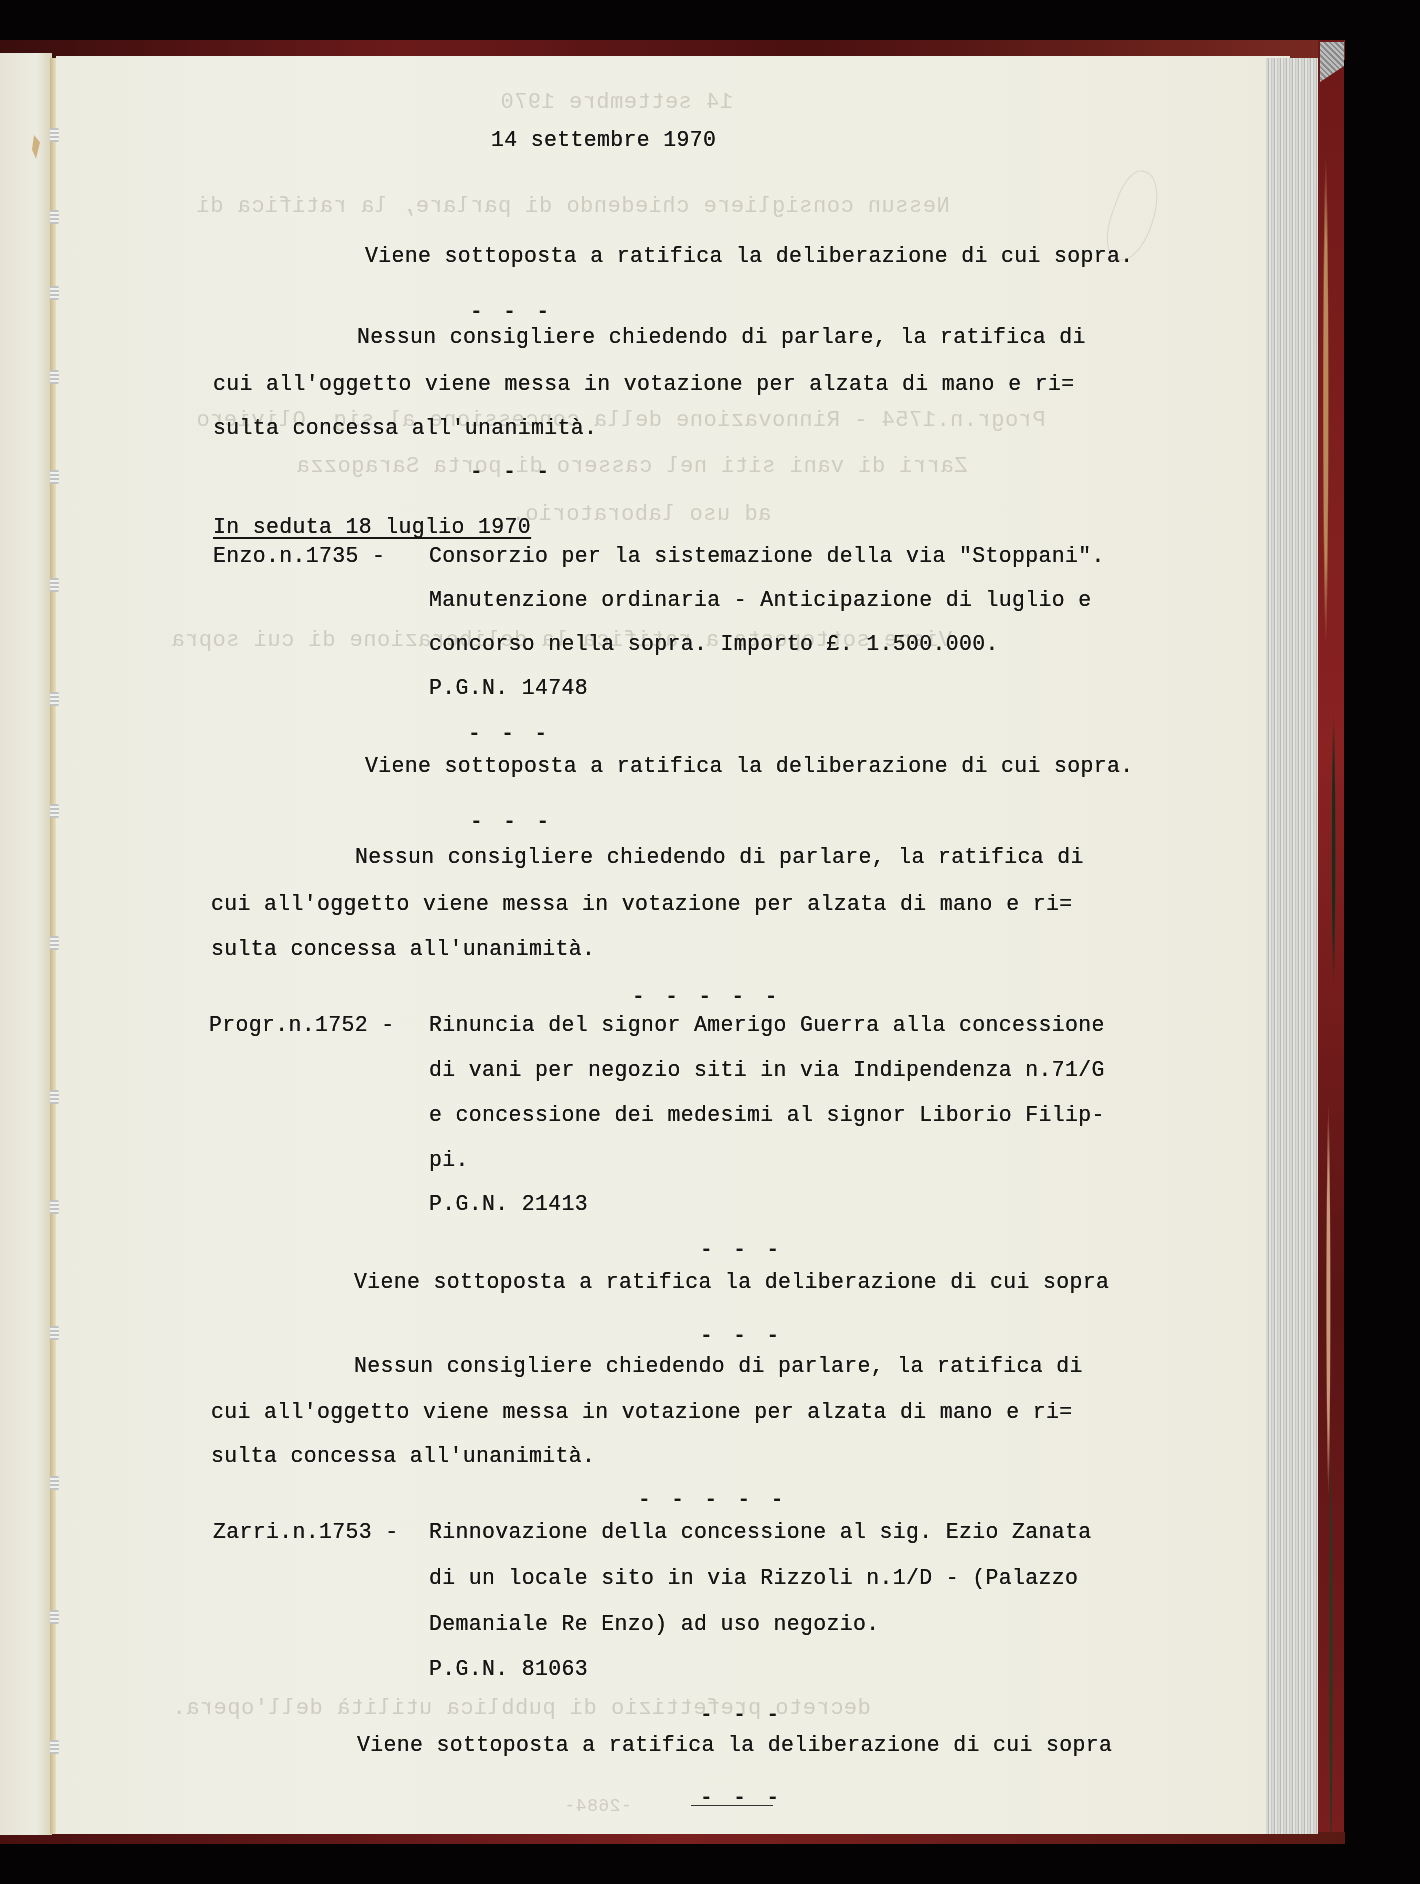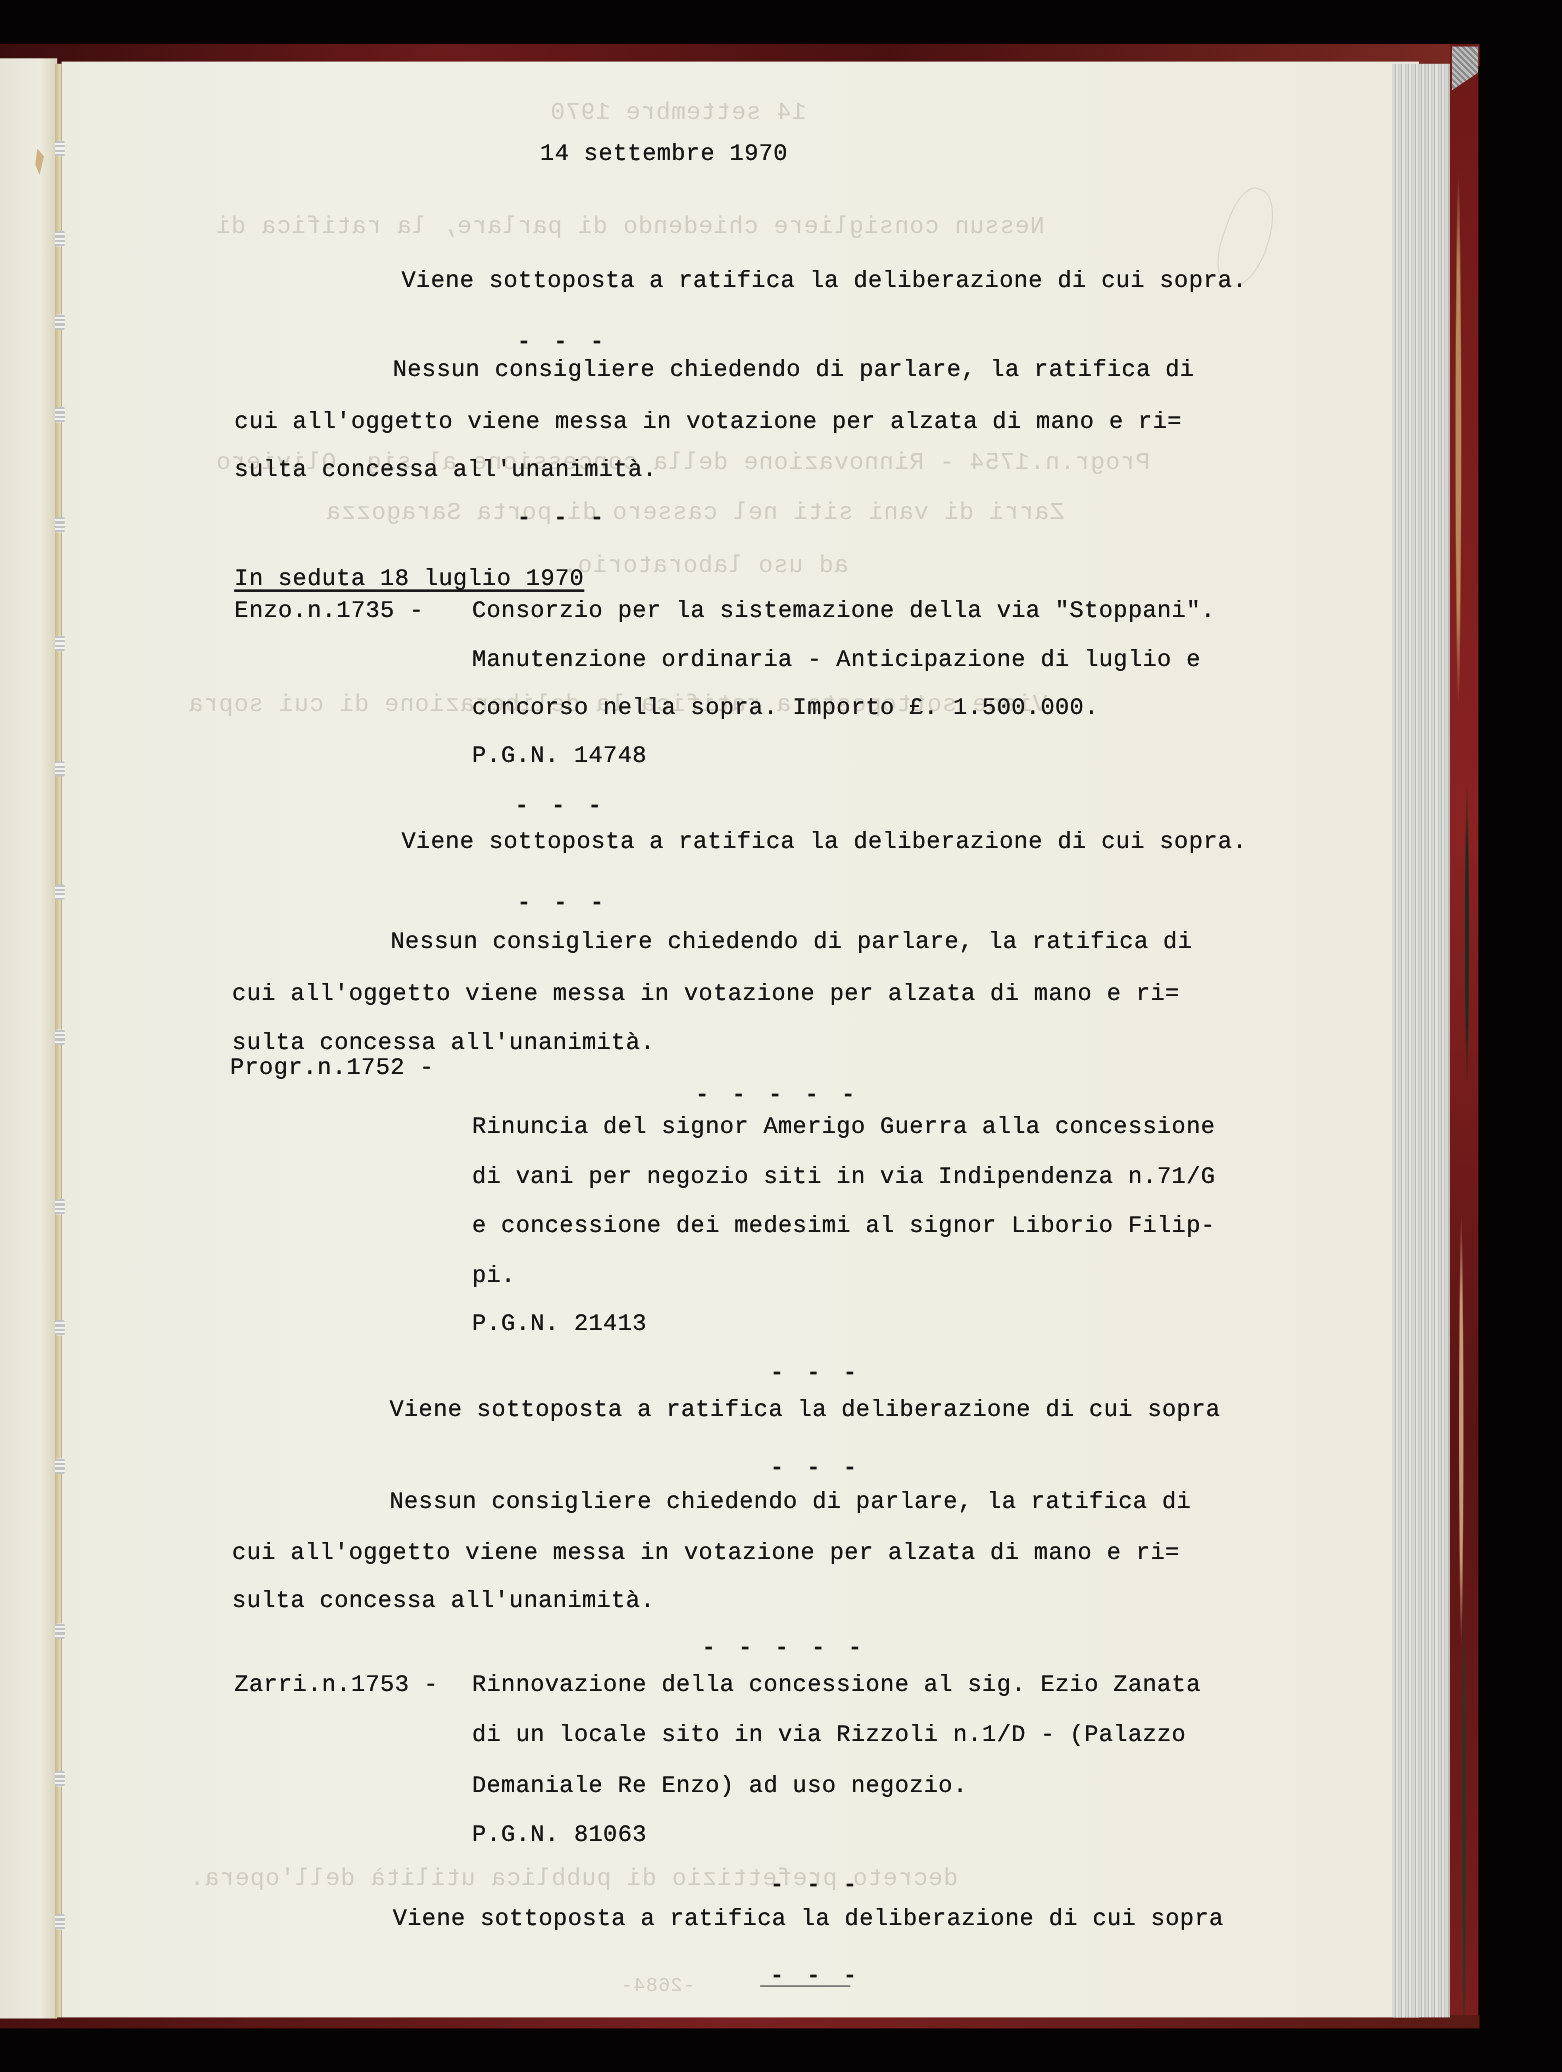--- a/index.html
+++ b/index.html
@@ -133,21 +133,21 @@
 <div class="t" style="left:429px;top:632px">concorso nella sopra. Importo £. 1.500.000.</div>
 <div class="t" style="left:429px;top:676px">P.G.N. 14748</div>
 <div class="dash" style="left:468px;top:722px">- - -</div>
 <div class="t" style="left:365px;top:754px">Viene sottoposta a ratifica la deliberazione di cui sopra.</div>
 <div class="dash" style="left:470px;top:810px">- - -</div>
 <div class="t" style="left:355px;top:845px">Nessun consigliere chiedendo di parlare, la ratifica di</div>
 <div class="t" style="left:211px;top:892px">cui all'oggetto viene messa in votazione per alzata di mano e ri=</div>
 <div class="t" style="left:211px;top:937px">sulta concessa all'unanimità.</div>
 <div class="dash" style="left:632px;top:985px">- - - - -</div>
 
-<div class="t" style="left:209px;top:959px">Progr.n.1752 -</div>
+<div class="t" style="left:209px;top:1013px">Progr.n.1752 -</div>
 <div class="t" style="left:429px;top:1013px">Rinuncia del signor Amerigo Guerra alla concessione</div>
 <div class="t" style="left:429px;top:1058px">di vani per negozio siti in via Indipendenza n.71/G</div>
 <div class="t" style="left:429px;top:1103px">e concessione dei medesimi al signor Liborio Filip-</div>
 <div class="t" style="left:429px;top:1148px">pi.</div>
 <div class="t" style="left:429px;top:1192px">P.G.N. 21413</div>
 <div class="dash" style="left:700px;top:1238px">- - -</div>
 <div class="t" style="left:354px;top:1270px">Viene sottoposta a ratifica la deliberazione di cui sopra</div>
 <div class="dash" style="left:700px;top:1324px">- - -</div>
 <div class="t" style="left:354px;top:1354px">Nessun consigliere chiedendo di parlare, la ratifica di</div>
 <div class="t" style="left:211px;top:1400px">cui all'oggetto viene messa in votazione per alzata di mano e ri=</div>

